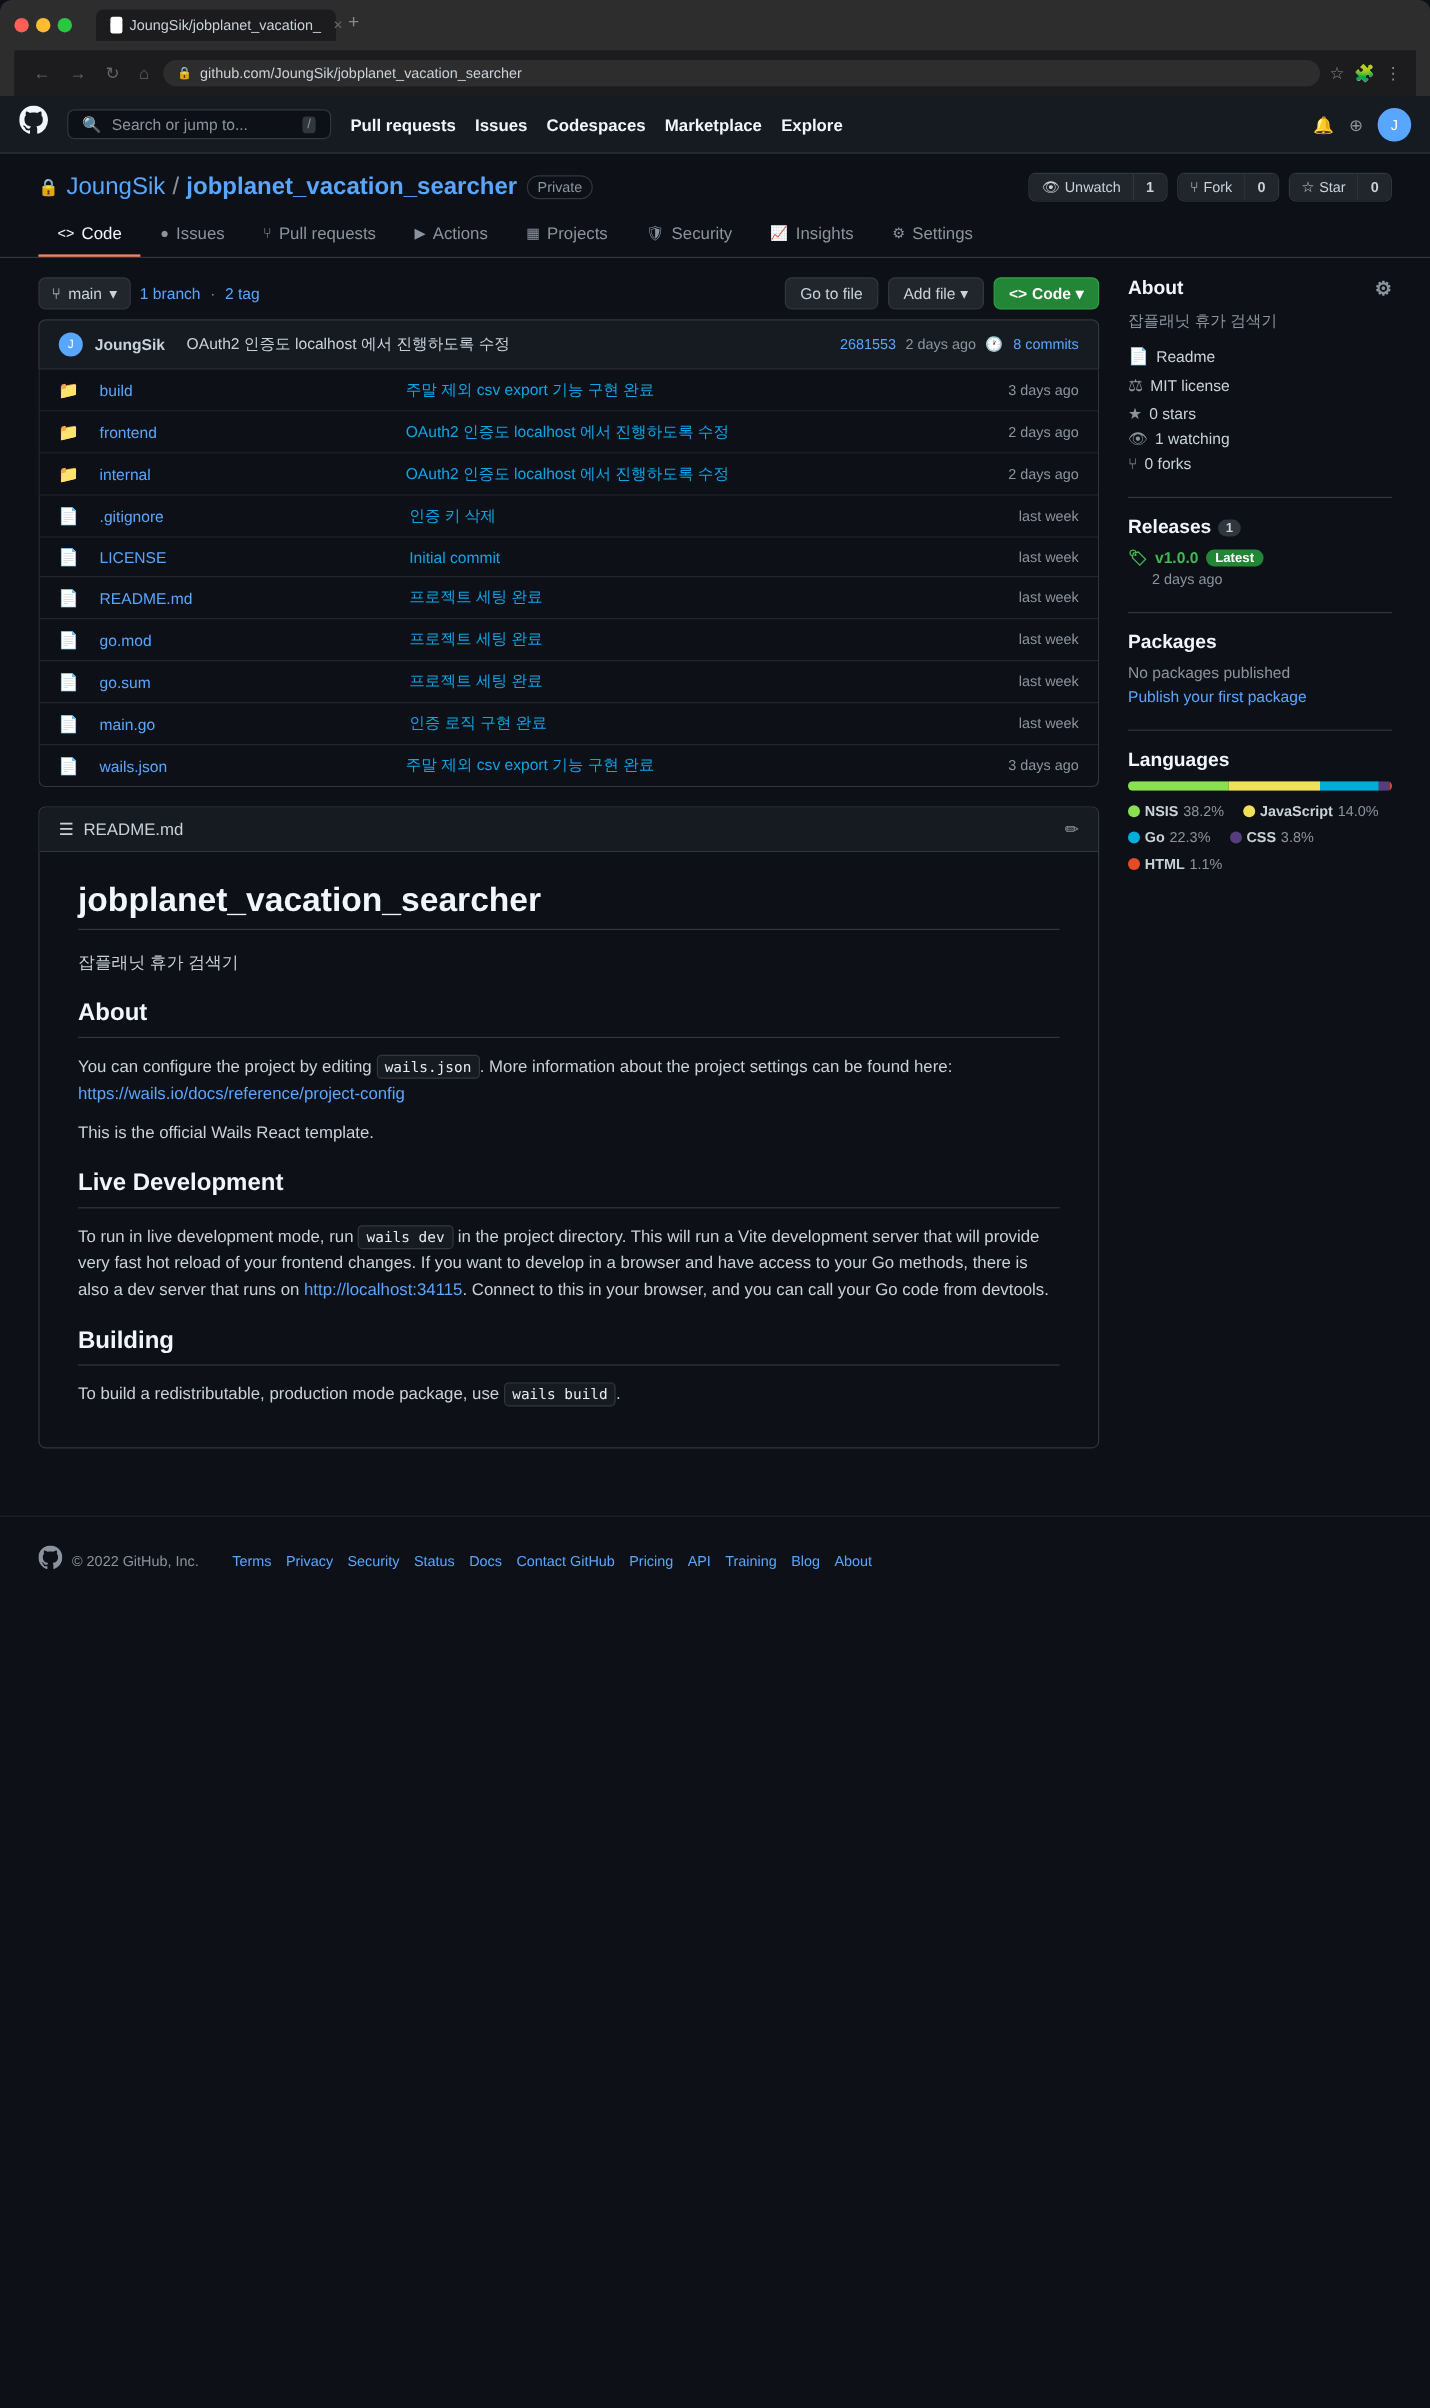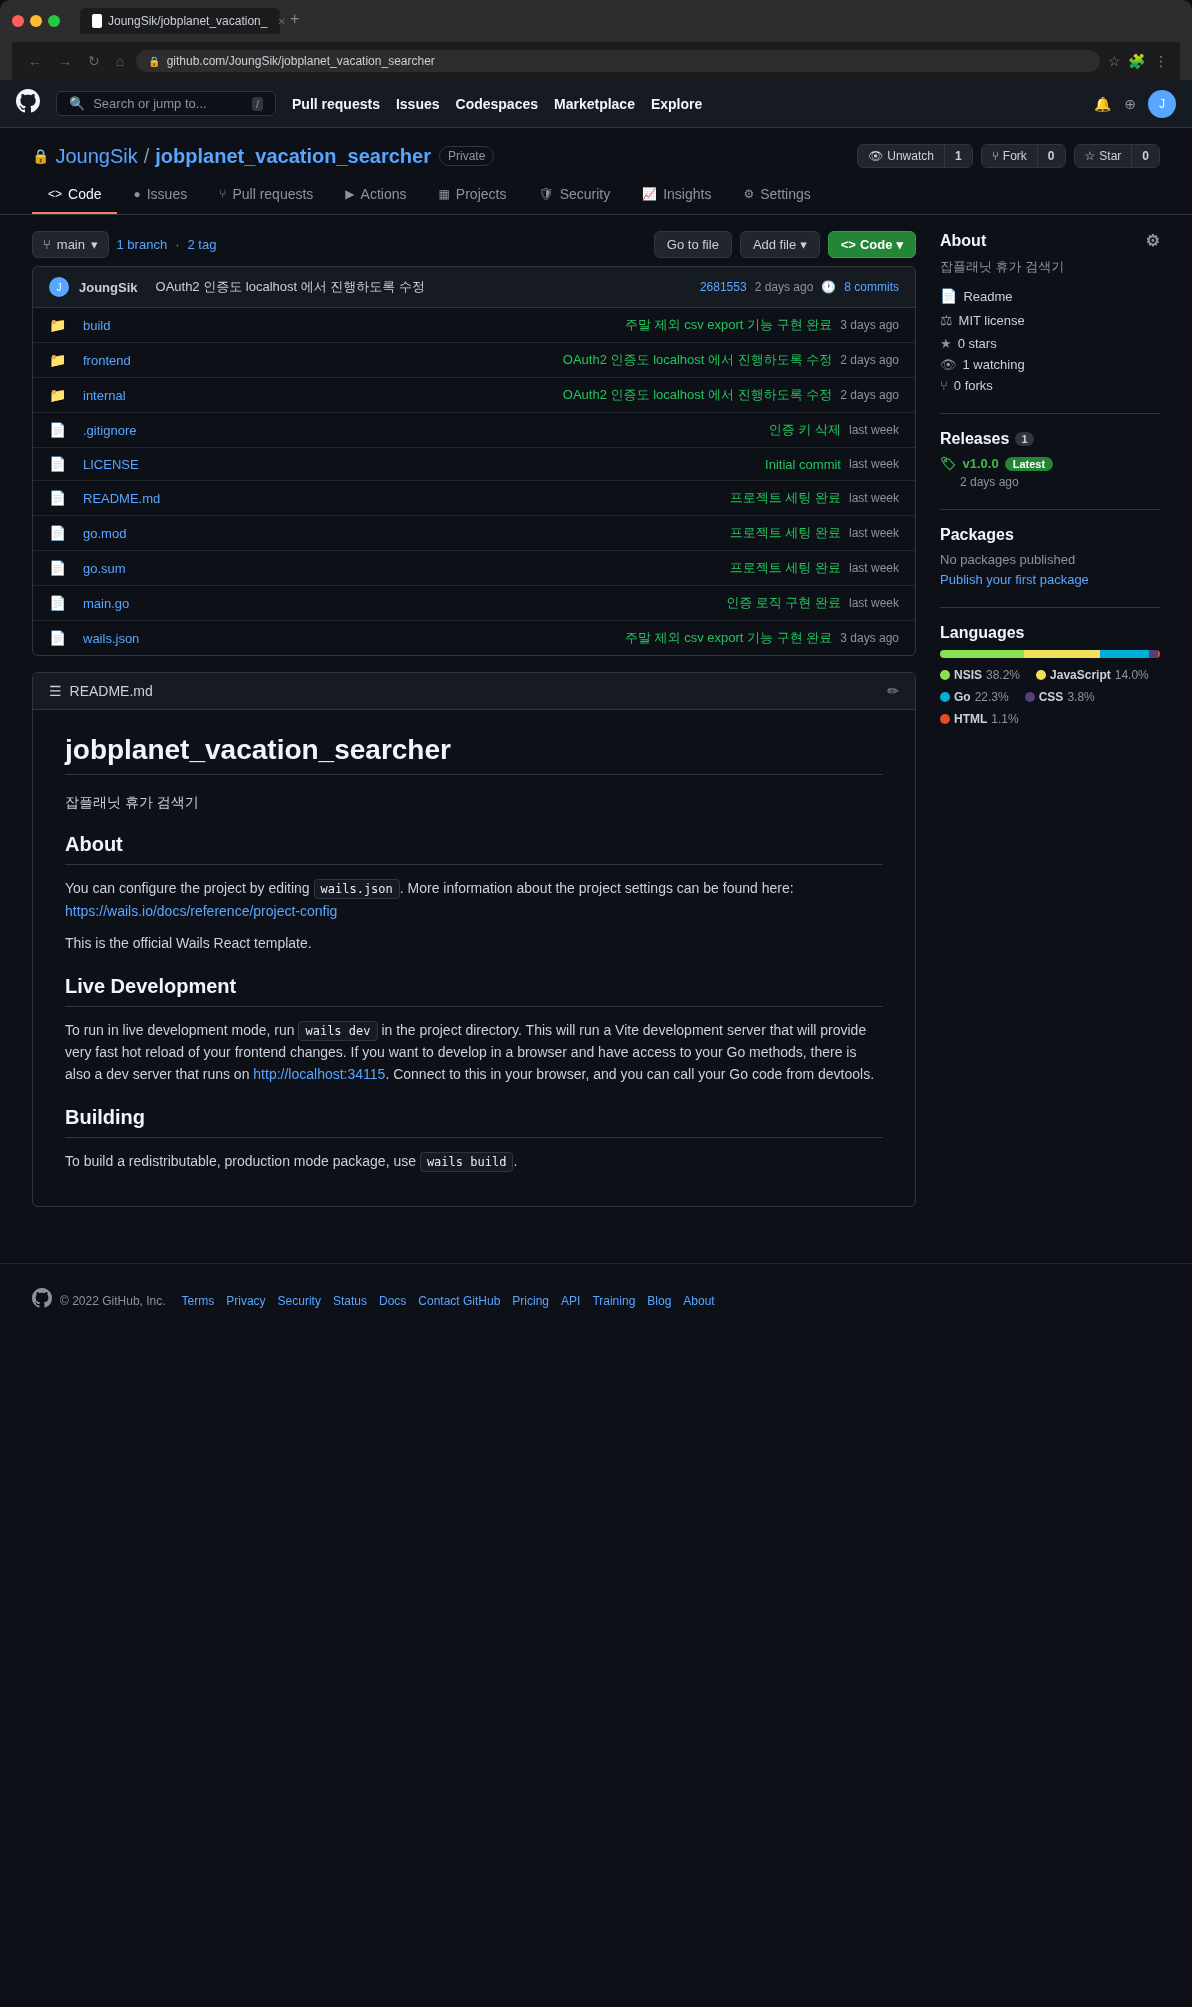--- a/index.html
+++ b/index.html
@@ -372,21 +372,21 @@
     .file-row {
       display: flex;
       align-items: center;
       padding: 8px 16px;
       border-bottom: 1px solid #21262d;
       gap: 8px;
     }
     .file-row:last-child { border-bottom: none; }
     .file-icon { color: #8b949e; font-size: 14px; width: 16px; }
     .file-name { color: #58a6ff; flex: 1; min-width: 120px; font-size: 13px; margin-left: 10px; }
-    .file-commit { color: #22c55e; font-size: 13px; flex: 2; text-align: right; }
+    .file-commit { color: #0ea5e9; font-size: 13px; flex: 2; }
     .file-time { color: #8b949e; font-size: 12px; white-space: nowrap; margin-left: auto; }
 
     
     .readme-section {
       margin-top: 16px;
       border: 1px solid #30363d;
       border-radius: 6px;
     }
     .readme-header {
       background: #161b22;
@@ -585,21 +585,21 @@
       align-items: center;
       gap: 8px;
       flex-wrap: wrap;
     }
     .footer-logo { color: #8b949e; font-size: 18px; }
     .footer-copyright { color: #8b949e; font-size: 12px; }
     .footer-links {
       display: flex;
       gap: 12px;
       flex-wrap: wrap;
-      margin-left: 8px;
+      margin-left: 20px;
     }
     .footer-link {
       color: #58a6ff;
       font-size: 12px;
       text-decoration: none;
       cursor: pointer;
     }
     .folder-row { background: #0d1117; }
 
     

